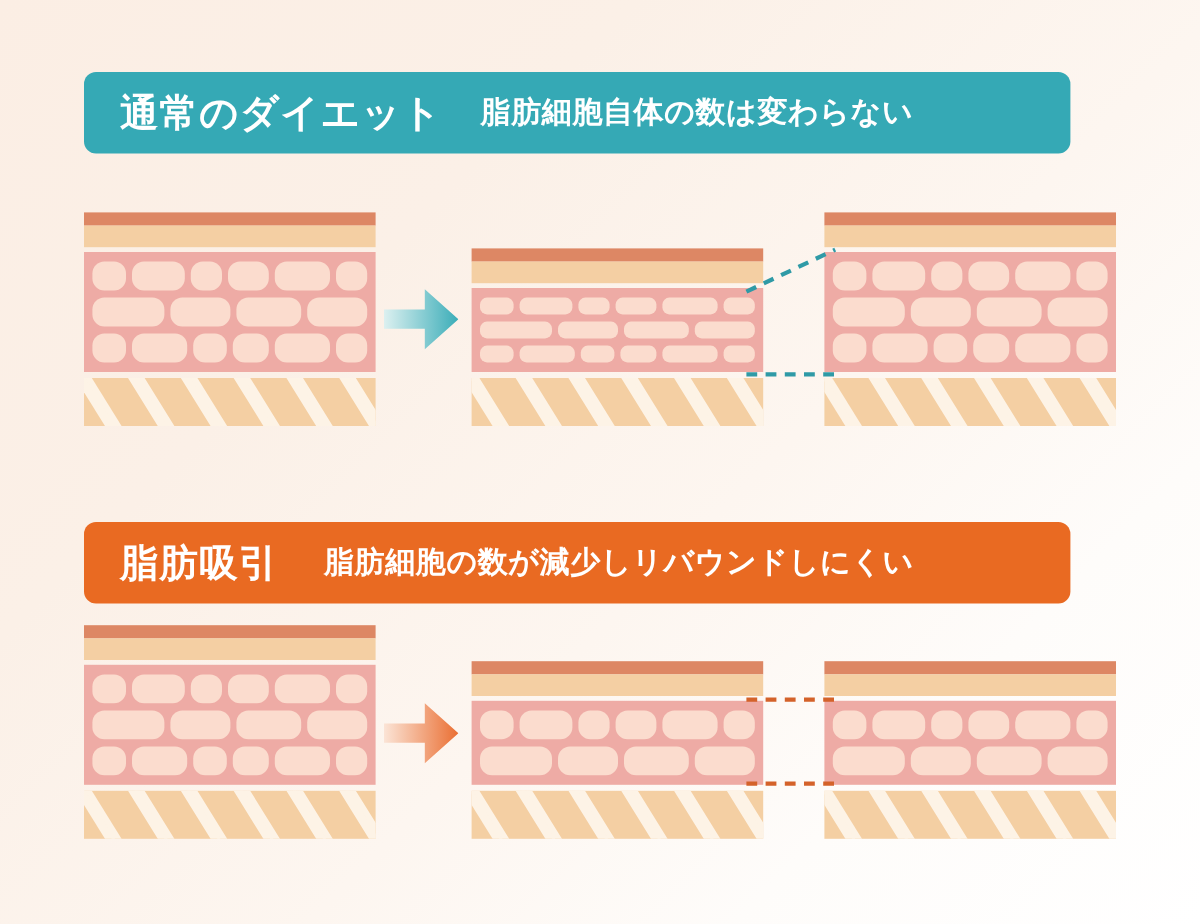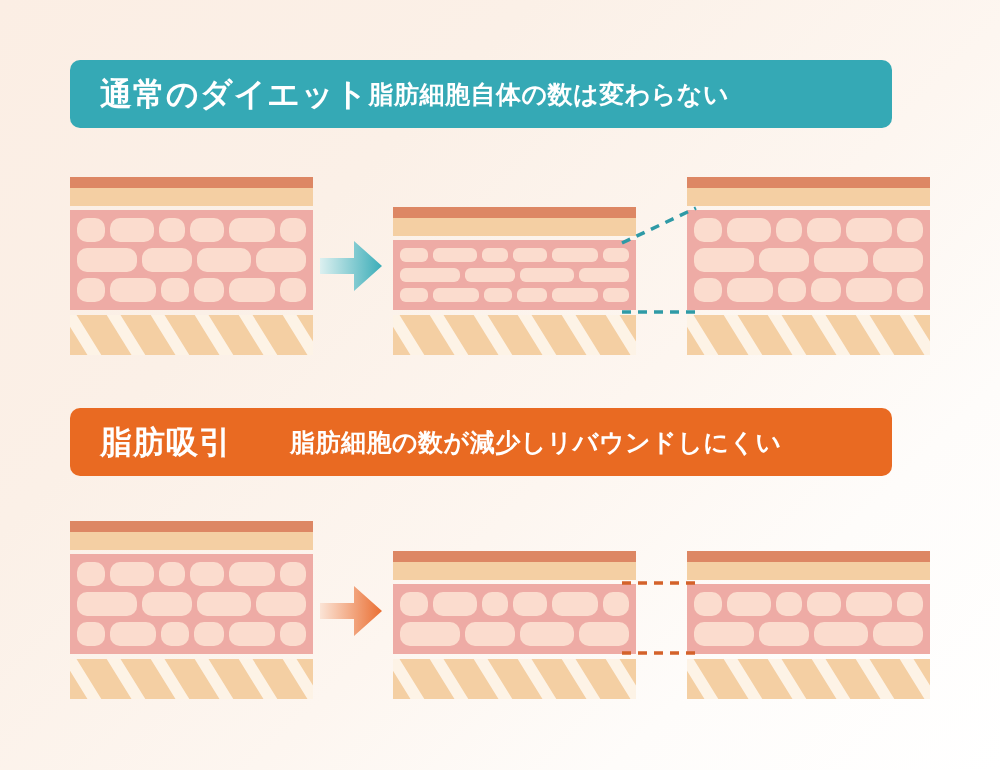--- a/index.html
+++ b/index.html
@@ -19,24 +19,24 @@
     position:absolute;left:70px;width:822px;height:68px;
     border-radius:10px;display:flex;align-items:center;
     box-sizing:border-box;padding-left:30px;color:#ffffff;
     white-space:nowrap;
   }
   .banner-title{
     font-size:32px;font-weight:bold;letter-spacing:1px;line-height:1;
   }
   .banner-sub{
     font-size:25px;font-weight:bold;letter-spacing:0.5px;line-height:1;
-    margin-left:0;
+    margin-left:32px;
   }
   #banner-diet{top:60px;background:#35a9b5;}
-  #banner-lipo{top:408px;background:#e96a22;gap:20px;}
+  #banner-lipo{top:435px;background:#e96a22;}
   #banner-lipo .banner-sub{margin-left:38px;}
 
   
   .skin{position:absolute;}
   .epidermis{
     position:absolute;left:0;top:0;width:100%;height:11px;
     background:#dd8764;
   }
   .dermis{
     position:absolute;left:0;top:11px;width:100%;height:18px;

